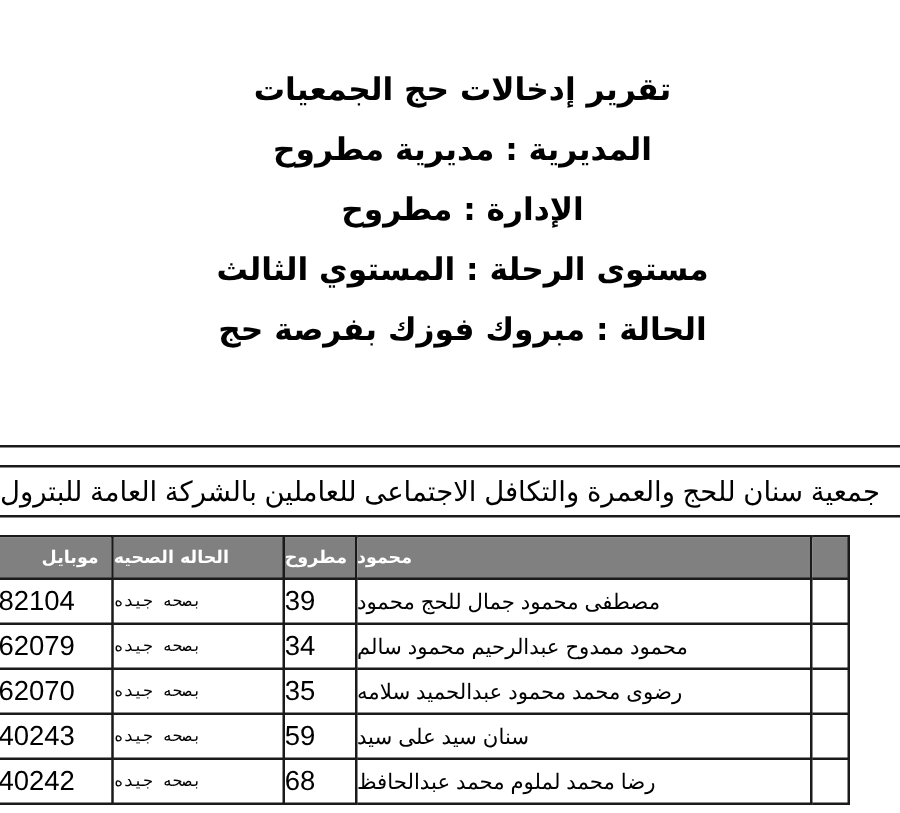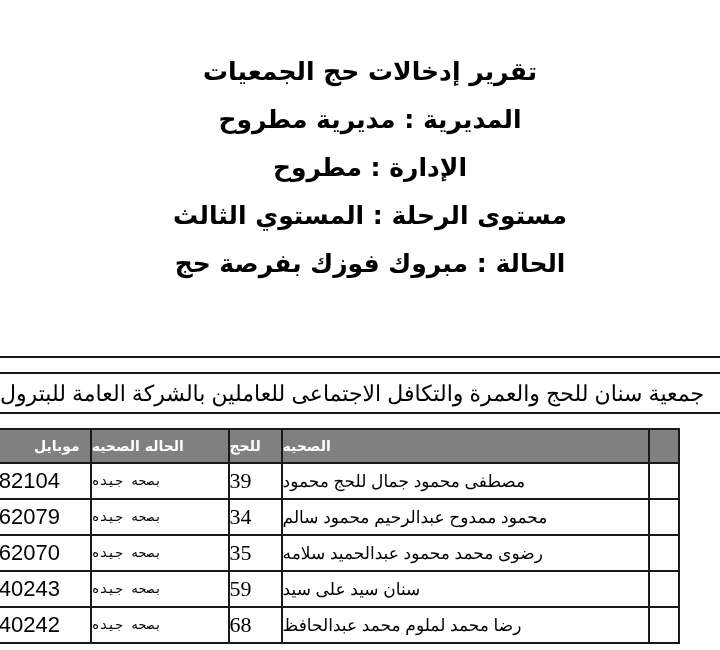--- a/index.html
+++ b/index.html
@@ -38,21 +38,21 @@
     font-family: "DejaVu Sans", sans-serif; font-size: 14px; direction: rtl;
   }
   table.roster td { height: 36px; background: #fff; }
   .c-mobile { width: 140px; }
   .c-health { width: 153px; }
   .c-age { width: 60px; }
   .c-name { width: 402px; }
   .c-extra { width: 40px; }
   td.mobile { font-family: "Liberation Sans", sans-serif; font-size: 22px; text-align: right; padding-right: 6px; }
   td.health { font-family: Liberation Mono, monospace; font-size: 13px; direction: rtl; }
-  td.age { font-family: Liberation Serif, serif; font-size: 22px; }
+  td.age { font-family: Liberation Sans, sans-serif; font-size: 22px; }
   td.name { font-family: "Liberation Sans", sans-serif; font-size: 17px; direction: rtl; }
 </style>
 </head>
 <body>
 
 <div class="title-block">
   <div class="title-line">تقرير إدخالات حج الجمعيات</div>
   <div class="title-line">المديرية : مديرية مطروح</div>
   <div class="title-line">الإدارة : مطروح</div>
   <div class="title-line">مستوى الرحلة : المستوي الثالث</div>
@@ -70,22 +70,22 @@
     <col class="c-mobile">
       <col class="c-health">
       <col class="c-age">
       <col class="c-name">
       <col class="c-extra">
   </colgroup>
   <thead>
     <tr>
       <th style="text-align:right;padding-right:10px;">موبايل</th>
       <th>الحاله الصحيه</th>
-      <th>للحج</th>
-      <th>الصحيه</th>
+      <th>مطروح</th>
+      <th>محمود</th>
       <th></th>
     </tr>
   </thead>
   <tbody>
     <tr>
       <td class="mobile">02882104</td>
       <td class="health">بصحه جيده</td>
       <td class="age">39</td>
       <td class="name">مصطفى محمود جمال للحج محمود</td>
       <td></td>

